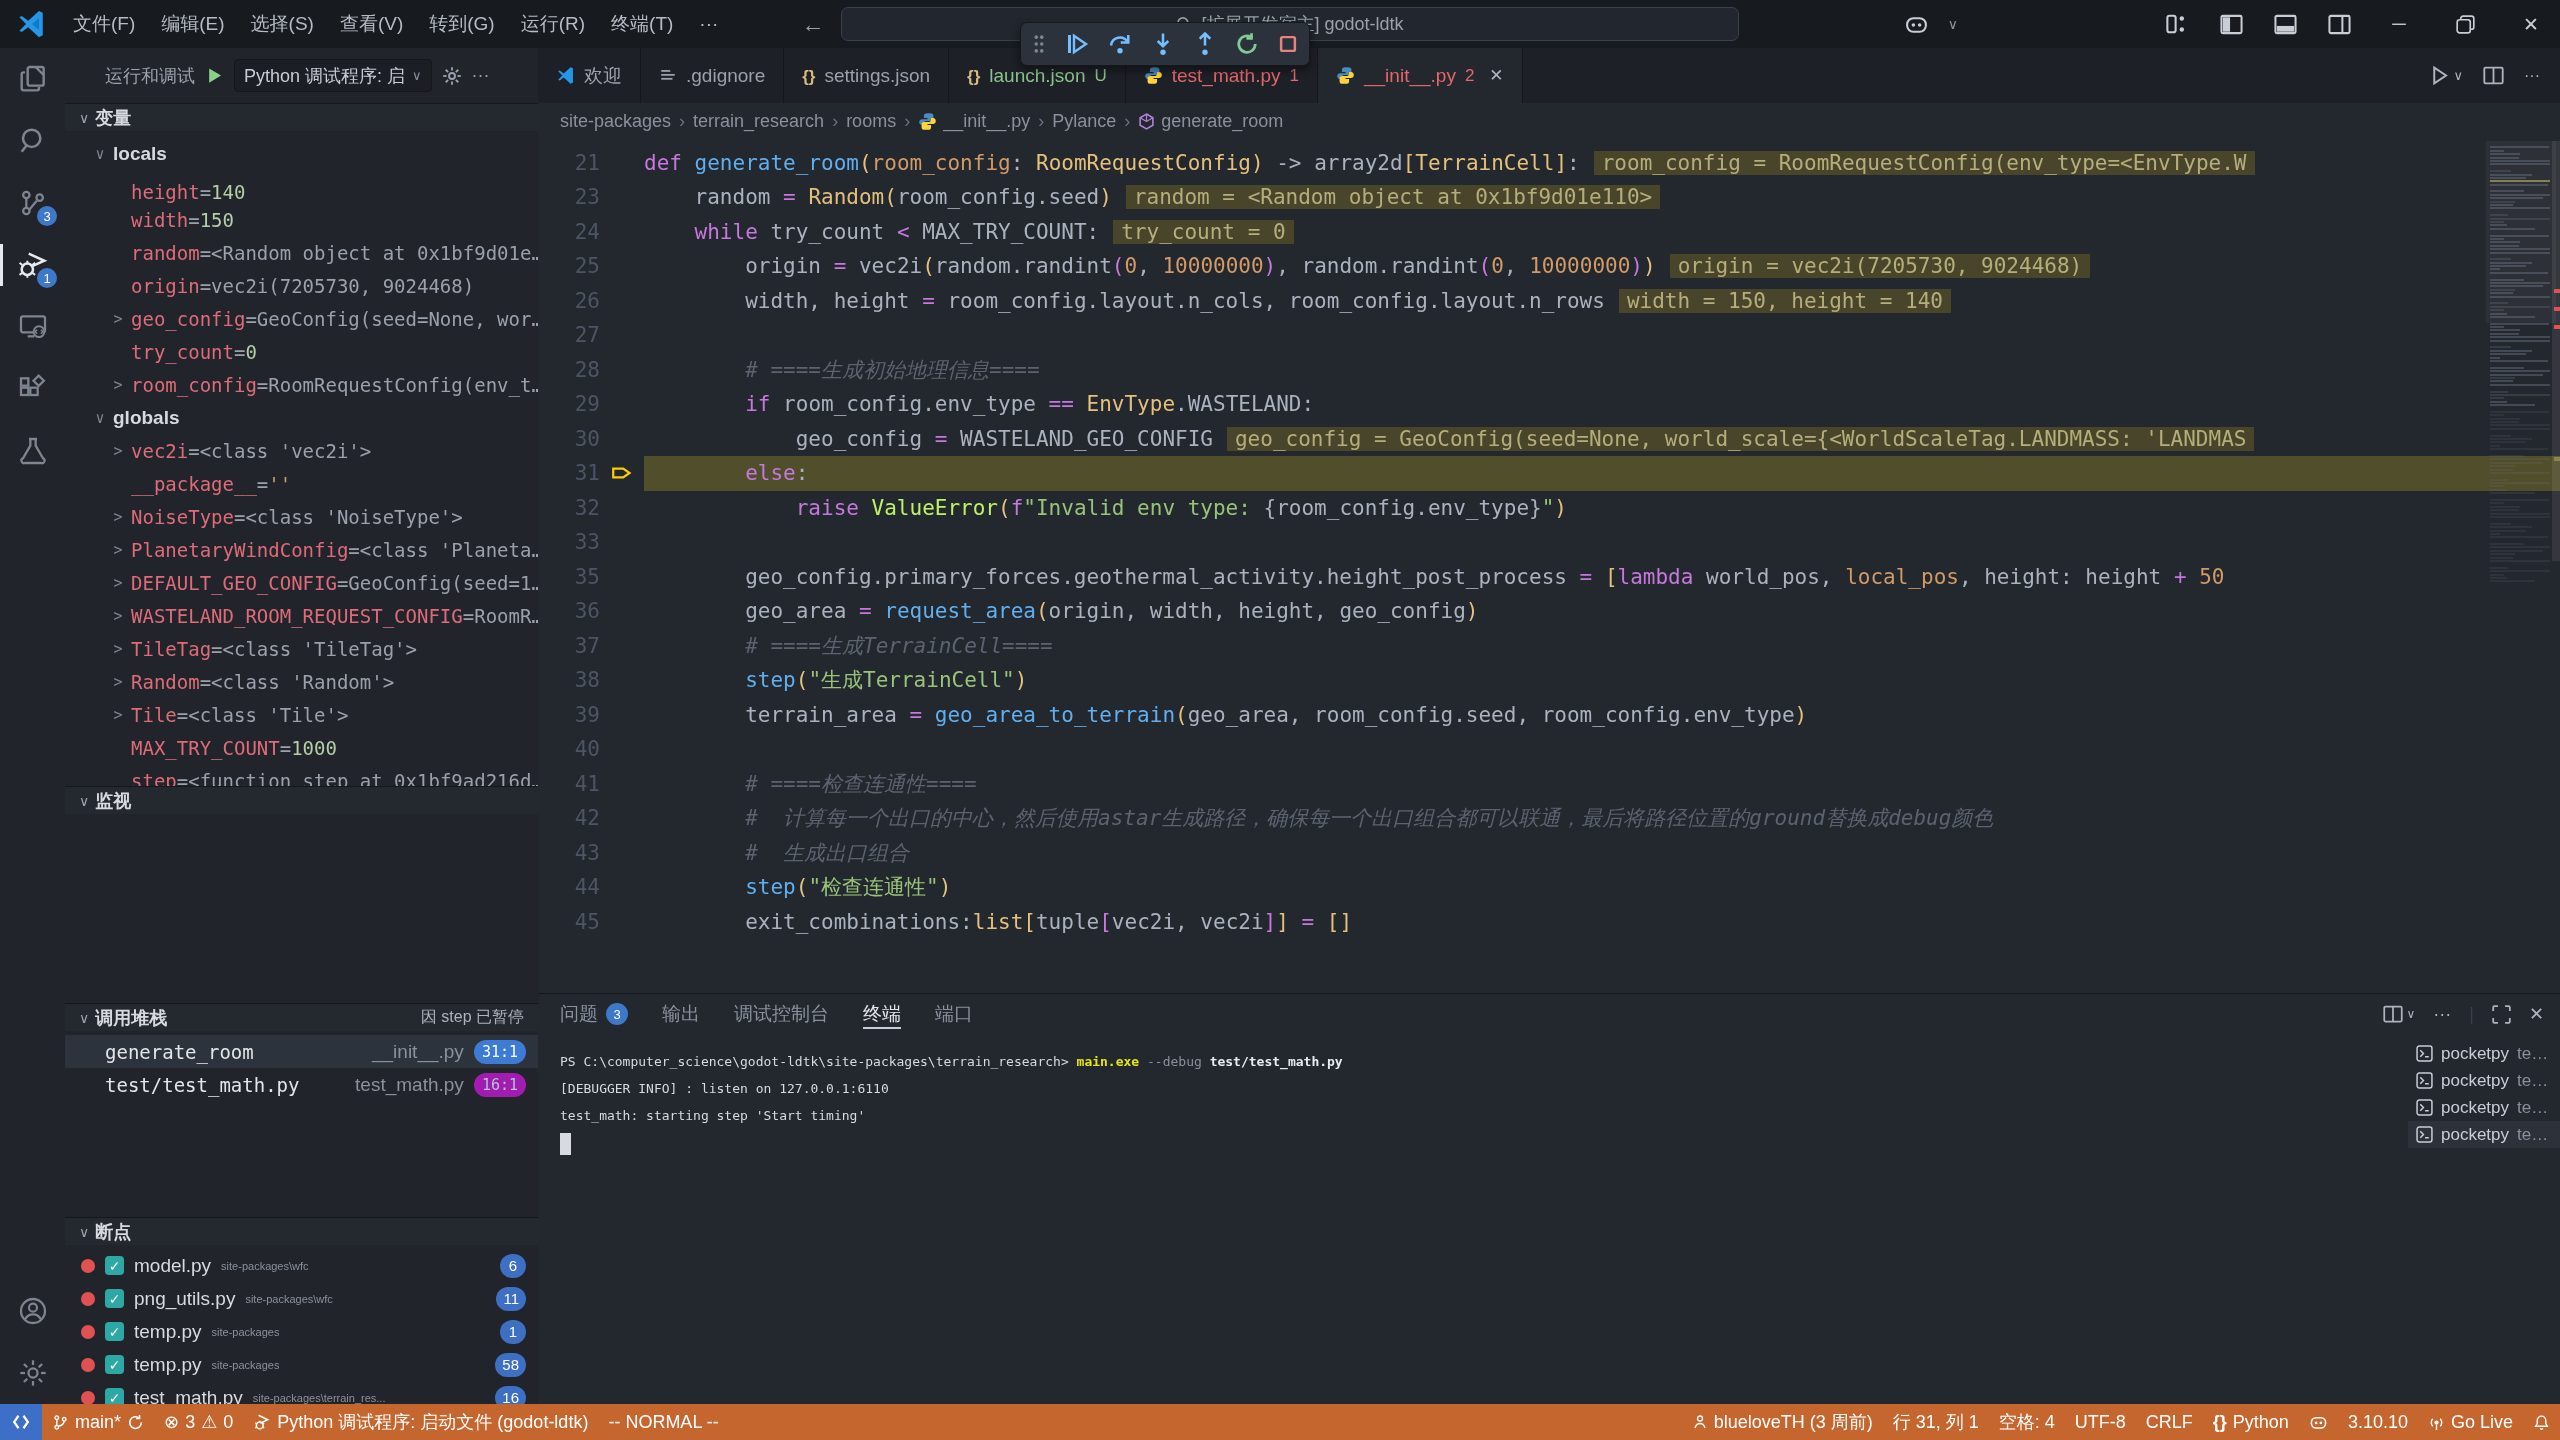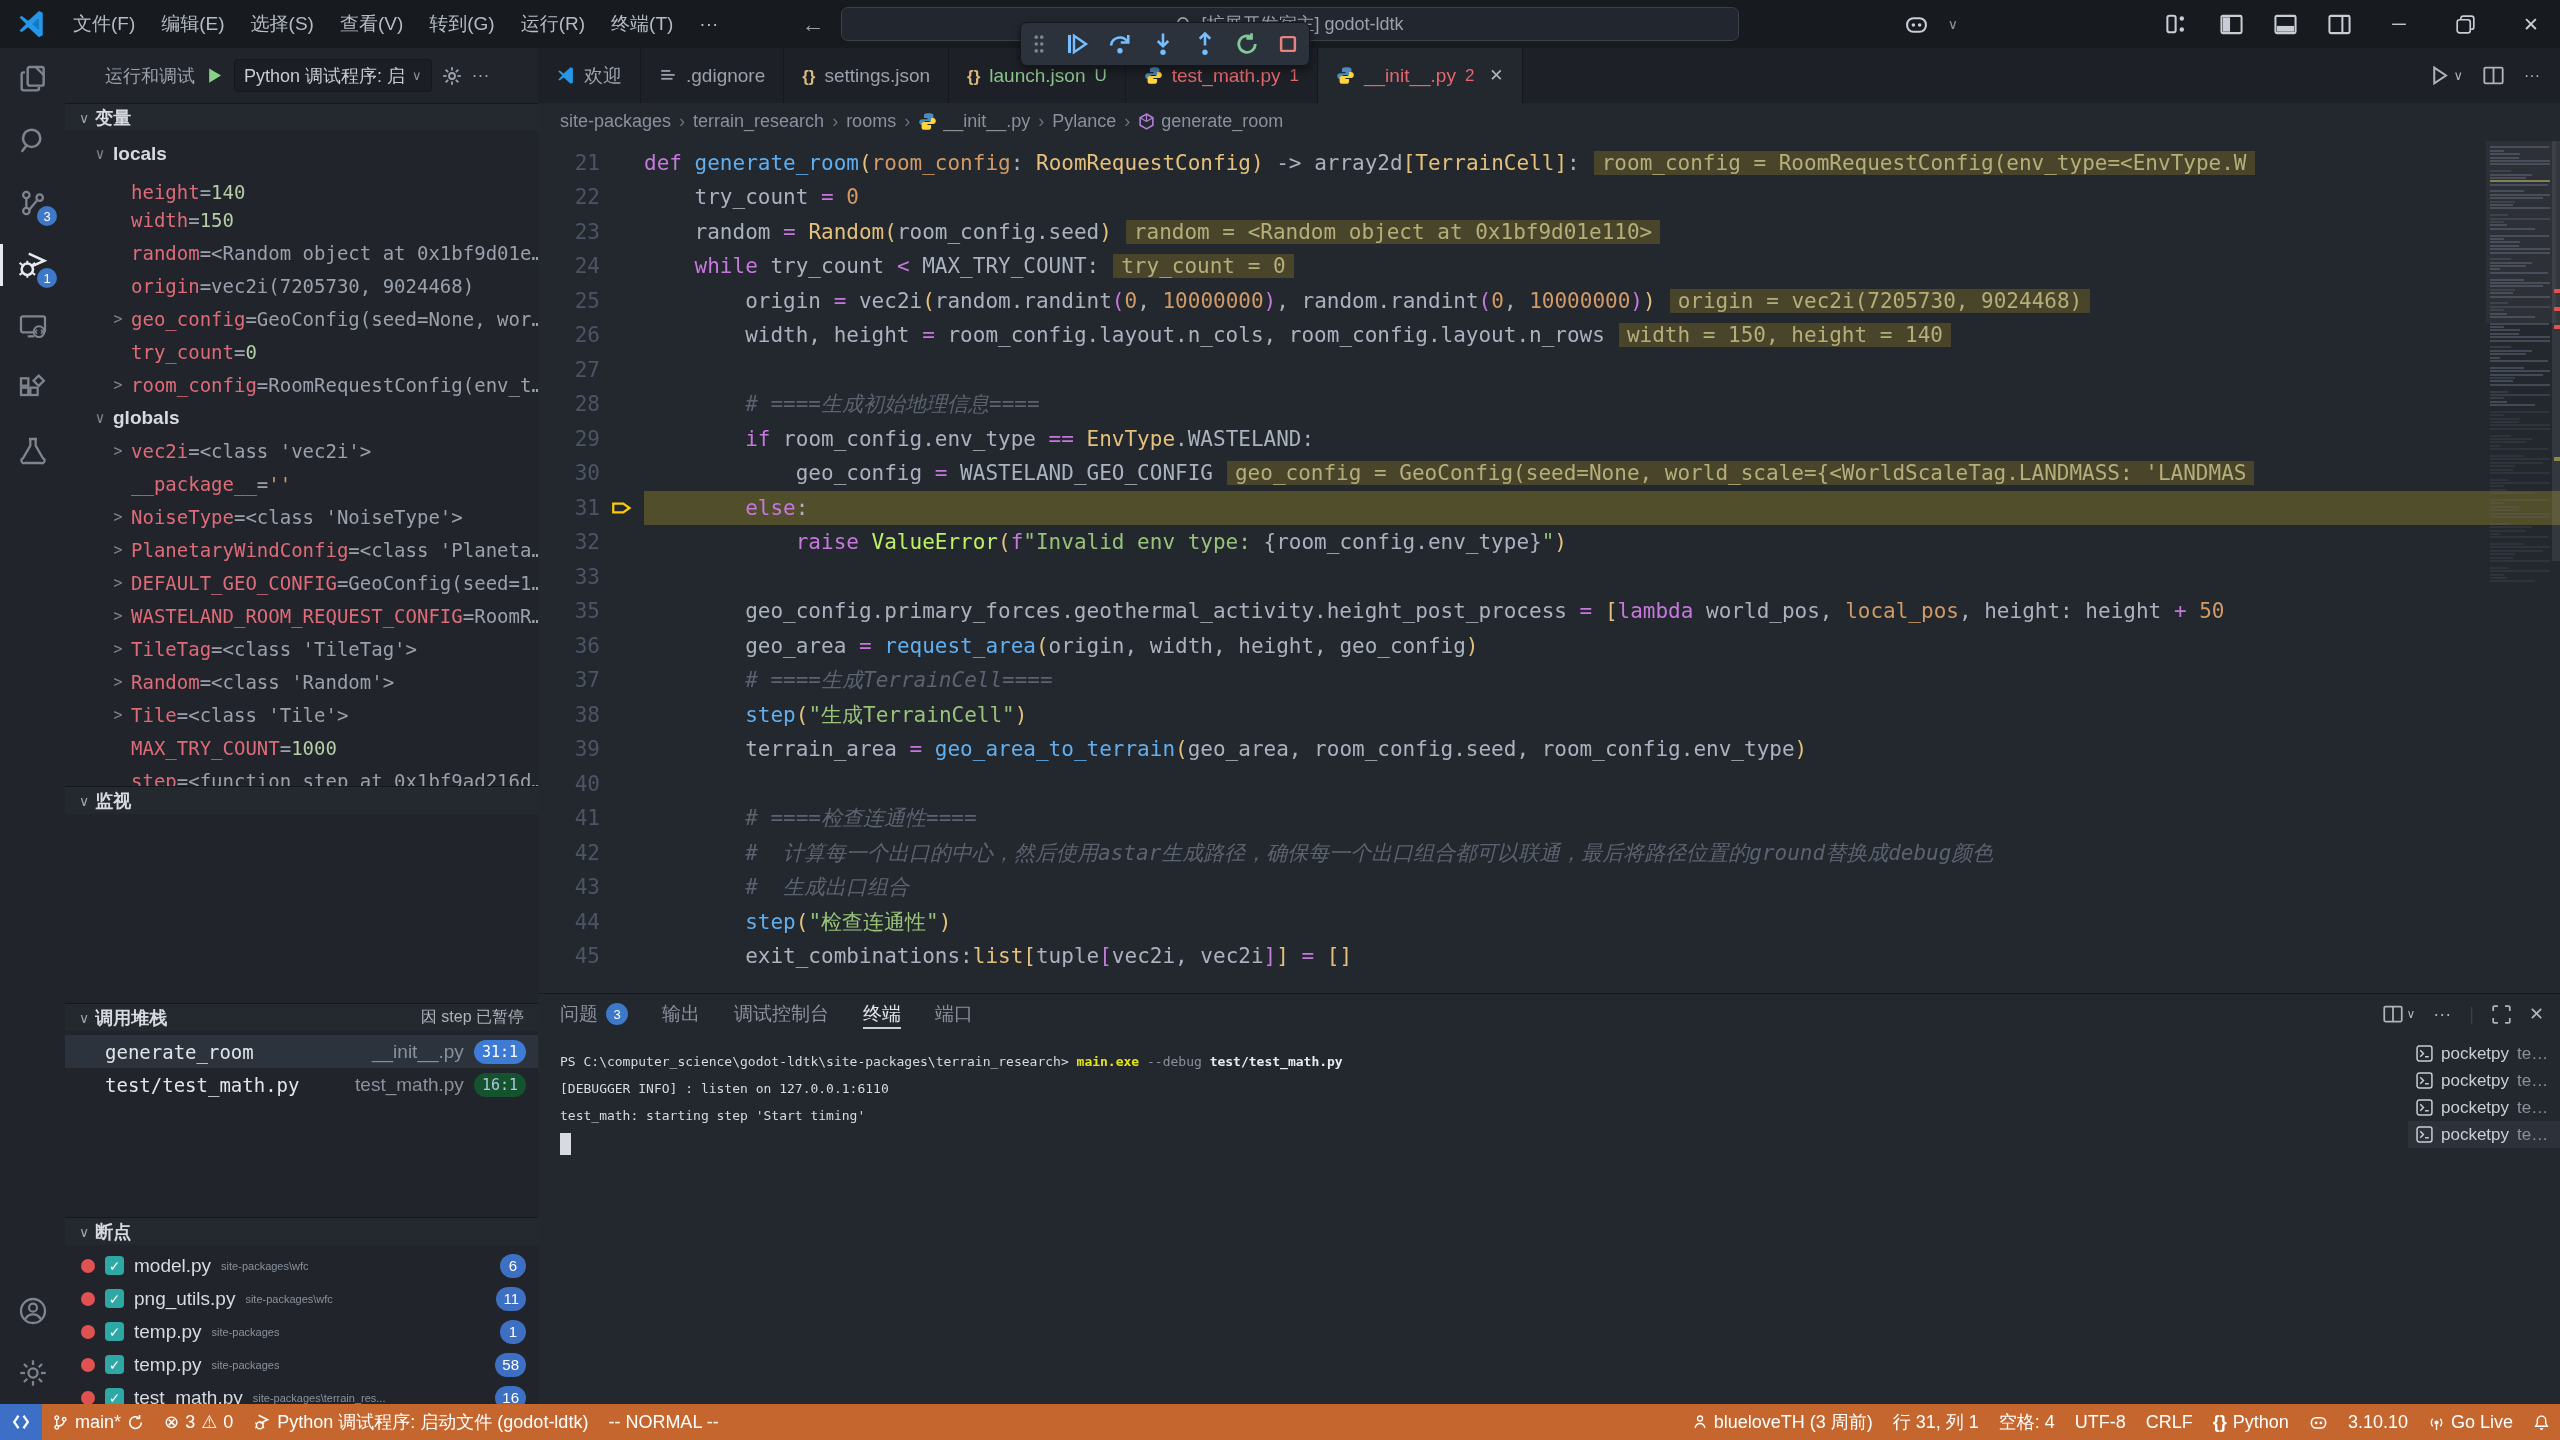--- a/index.html
+++ b/index.html
@@ -49,21 +49,21 @@
   .var-row .exp { width:26px; text-align:center; color:#7f848e; font-size:15px; flex:none; }
   .grp-label { color:#d7dae0; font-weight:bold; }
   .var-name { color:#df6b78; }
   .var-eq { color:#9aa1ac; }
   .v-num { color:#b5cea8; } .v-obj { color:#9aa1ac; } .v-str { color:#d19a66; }
   .stack-row { height:33px; display:flex; align-items:center; padding:0 12px 0 40px; font-size:19px; color:#e2e5ea; }
   .stack-row.selected { background:#2d333d; }
   .stack-file { margin-left:auto; color:#8a919d; margin-right:10px; }
   .stack-pos { min-width:46px; height:24px; border-radius:12px; background:#3d7bd4; color:#fff; font-size:15px;
     display:flex; align-items:center; justify-content:center; padding:0 8px; }
-  .stack-pos.dim { background:#14532d; color:#b0c4de; }
+  .stack-pos.dim { background:#a21caf; color:#b0c4de; }
   .bp-row { height:33px; display:flex; align-items:center; gap:10px; padding:0 12px 0 16px; font-size:19px; }
   .bp-dot { width:14px; height:14px; border-radius:50%; background:#e05252; flex:none; }
   .bp-check { width:19px; height:19px; border-radius:4px; background:#2ea8a4; color:#fff; font-size:14px;
     display:flex; align-items:center; justify-content:center; flex:none; }
   .bp-file { color:#d7dae0; white-space:nowrap; }
   .bp-path { color:#8a919d; font-size:11px; white-space:nowrap; overflow:hidden; text-overflow:ellipsis; }
   .bp-line { margin-left:auto; min-width:26px; height:24px; border-radius:12px; background:#3d6fc2; color:#fff;
     font-size:15px; display:flex; align-items:center; justify-content:center; padding:0 7px; flex:none; }
 
   
@@ -681,21 +681,20 @@
               <path d="M8 1v7m0 0L2 4.5M8 8l6-3.5" fill="none" stroke="#b180d7" stroke-width="1.2"></path>
             </svg>
           </span>
           <span>generate_room</span>
         </span>
       </div>
     <div id="code-area">
       <div id="code-scroll" style="margin-top: -28px;">
           <div class="code-line"><span class="gut">20</span><span class="arrow"></span><span class="content"></span></div>
           <div class="code-line"><span class="gut">21</span><span class="arrow"></span><span class="content"><span class="tk-k">def </span><span class="tk-f">generate_room</span><span class="tk-y">(</span><span class="tk-n">room_config</span><span class="tk-d">: </span><span class="tk-c">RoomRequestConfig</span><span class="tk-y">)</span><span class="tk-d"> -&gt; array2d</span><span class="tk-y">[</span><span class="tk-c">TerrainCell</span><span class="tk-y">]</span><span class="tk-d">:</span><span class="inline-val">room_config = RoomRequestConfig(env_type=&lt;EnvType.W</span></span></div>
-          <div class="code-line"><span class="gut">22</span><span class="arrow"></span><span class="content"><span class="tk-d">    try_count </span><span class="tk-o">= </span><span class="tk-n">0</span></span></div>
           <div class="code-line"><span class="gut">23</span><span class="arrow"></span><span class="content"><span class="tk-d">    random </span><span class="tk-o">= </span><span class="tk-c">Random</span><span class="tk-y">(</span><span class="tk-d">room_config.seed</span><span class="tk-y">)</span><span class="inline-val">random = &lt;Random object at 0x1bf9d01e110&gt;</span></span></div>
           <div class="code-line"><span class="gut">24</span><span class="arrow"></span><span class="content"><span class="tk-d">    </span><span class="tk-k">while </span><span class="tk-d">try_count </span><span class="tk-o">&lt; </span><span class="tk-d">MAX_TRY_COUNT</span><span class="tk-d">:</span><span class="inline-val">try_count = 0</span></span></div>
           <div class="code-line"><span class="gut">25</span><span class="arrow"></span><span class="content"><span class="tk-d">        origin </span><span class="tk-o">= </span><span class="tk-d">vec2i</span><span class="tk-y">(</span><span class="tk-d">random.randint</span><span class="tk-p">(</span><span class="tk-n">0</span><span class="tk-d">, </span><span class="tk-n">10000000</span><span class="tk-p">)</span><span class="tk-d">, random.randint</span><span class="tk-p">(</span><span class="tk-n">0</span><span class="tk-d">, </span><span class="tk-n">10000000</span><span class="tk-p">)</span><span class="tk-y">)</span><span class="inline-val">origin = vec2i(7205730, 9024468)</span></span></div>
           <div class="code-line"><span class="gut">26</span><span class="arrow"></span><span class="content"><span class="tk-d">        width, height </span><span class="tk-o">= </span><span class="tk-d">room_config.layout.n_cols, room_config.layout.n_rows</span><span class="inline-val">width = 150, height = 140</span></span></div>
           <div class="code-line"><span class="gut">27</span><span class="arrow"></span><span class="content"></span></div>
           <div class="code-line"><span class="gut">28</span><span class="arrow"></span><span class="content"><span class="tk-m">        # ====生成初始地理信息====</span></span></div>
           <div class="code-line"><span class="gut">29</span><span class="arrow"></span><span class="content"><span class="tk-d">        </span><span class="tk-k">if </span><span class="tk-d">room_config.env_type </span><span class="tk-o">== </span><span class="tk-c">EnvType</span><span class="tk-d">.WASTELAND:</span></span></div>
           <div class="code-line"><span class="gut">30</span><span class="arrow"></span><span class="content"><span class="tk-d">            geo_config </span><span class="tk-o">= </span><span class="tk-d">WASTELAND_GEO_CONFIG</span><span class="inline-val">geo_config = GeoConfig(seed=None, world_scale={&lt;WorldScaleTag.LANDMASS: 'LANDMAS</span></span></div>
           <div class="code-line current"><span class="gut">31</span><span class="arrow"><svg width="20" height="20" viewBox="0 0 16 16">
                 <path d="M1 4.5h8L14 8l-5 3.5H1Z" fill="none" stroke="#ffcc00" stroke-width="1.8"></path>

